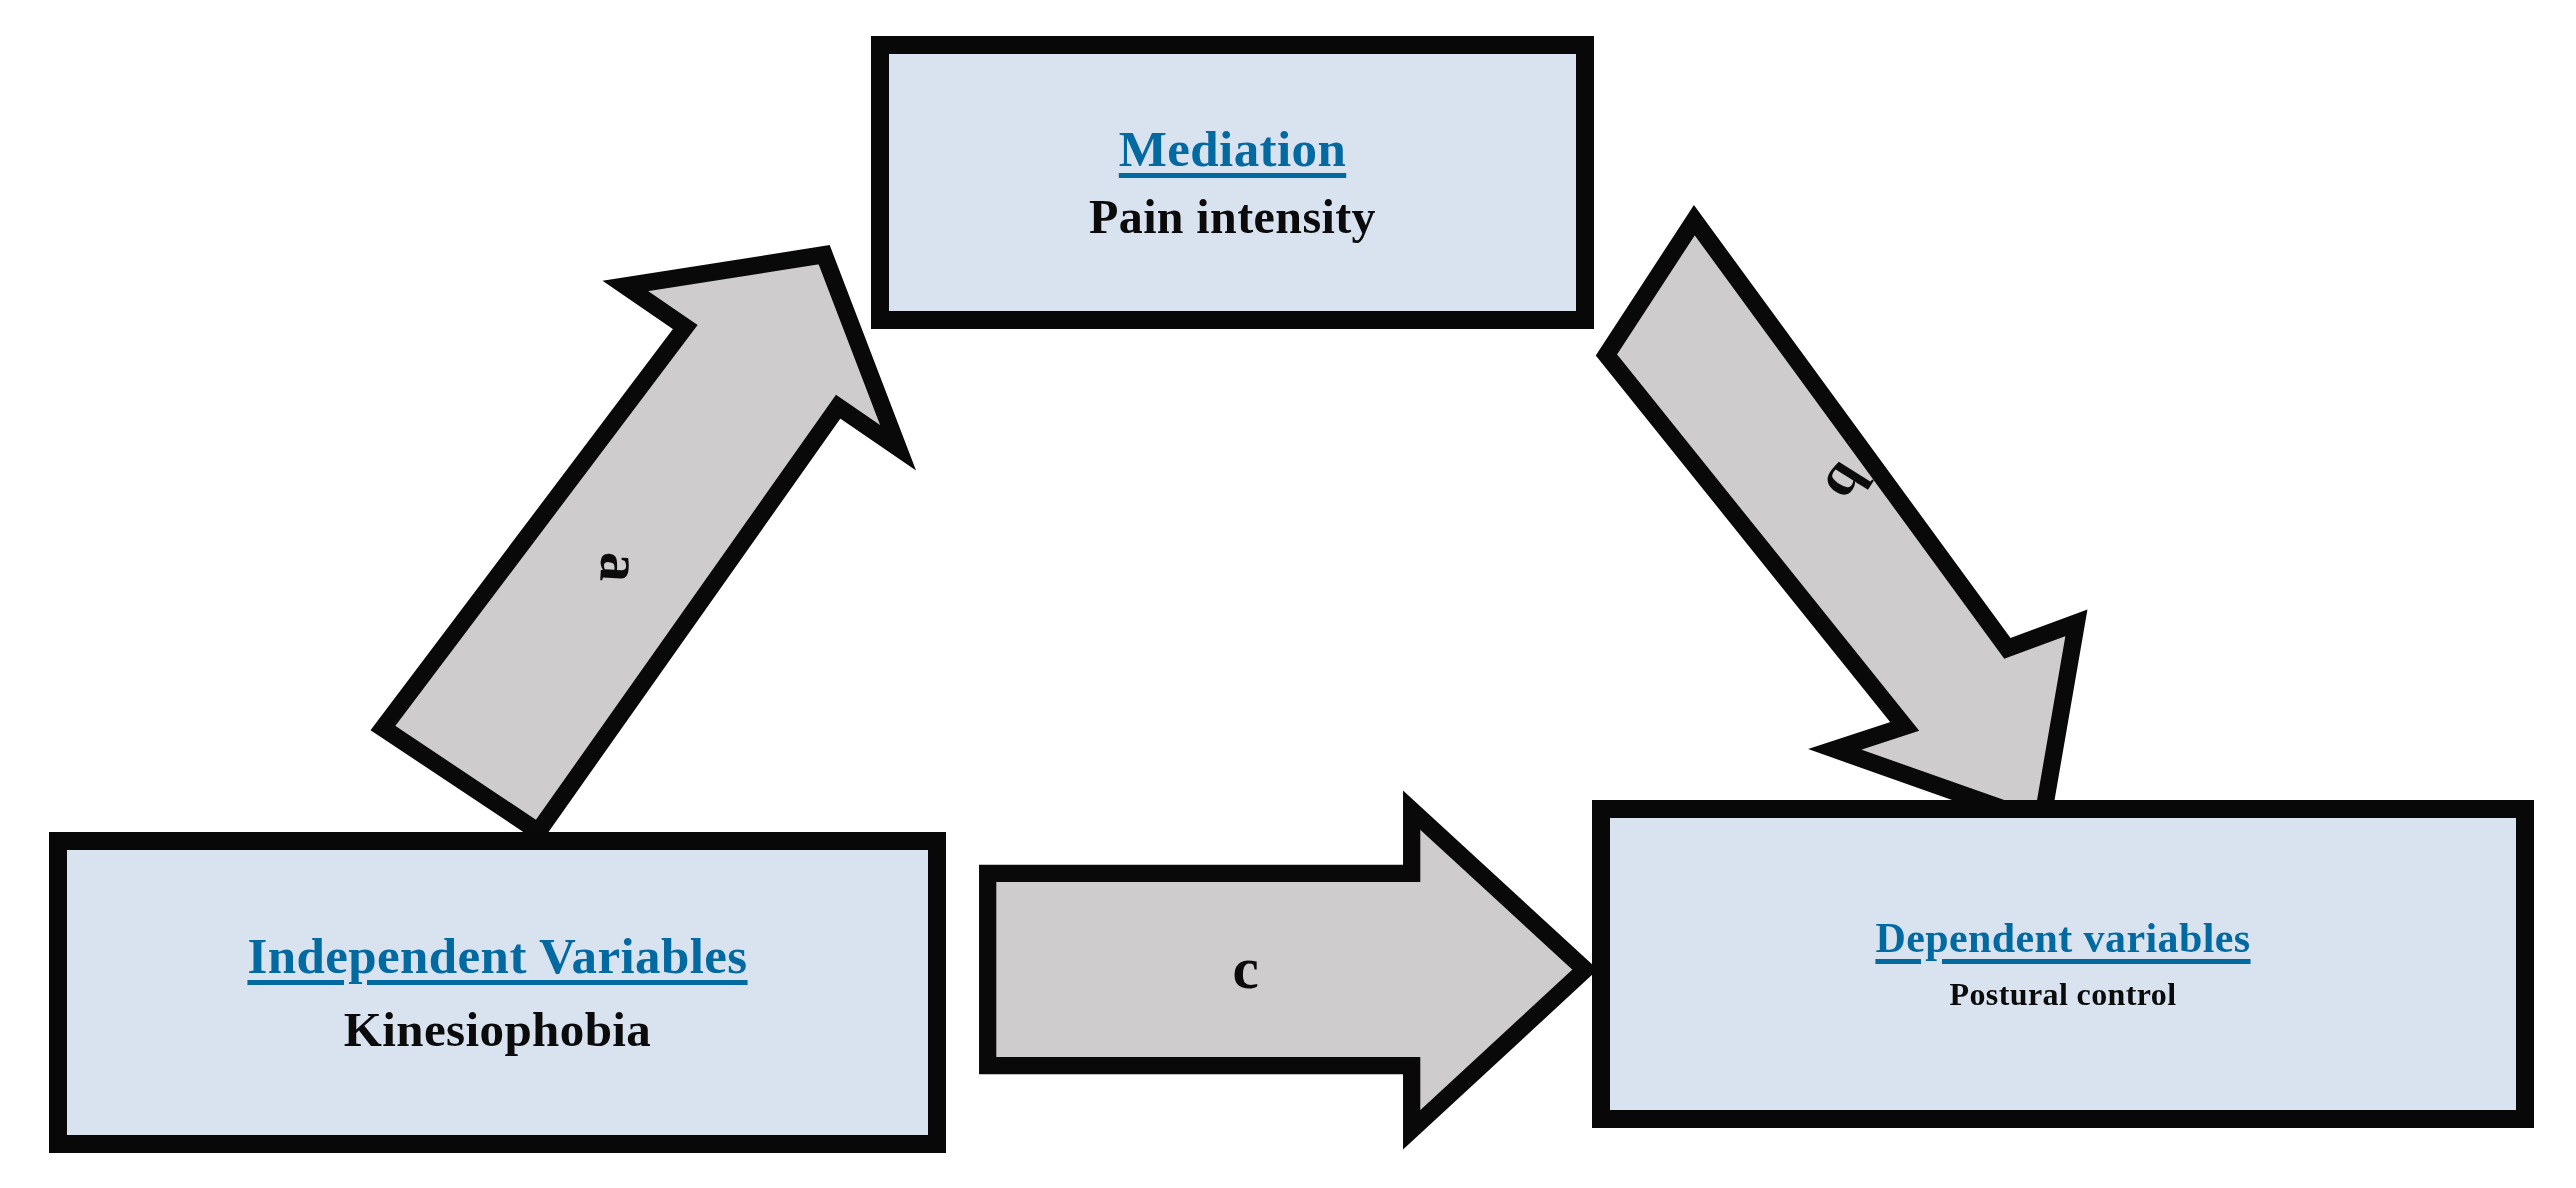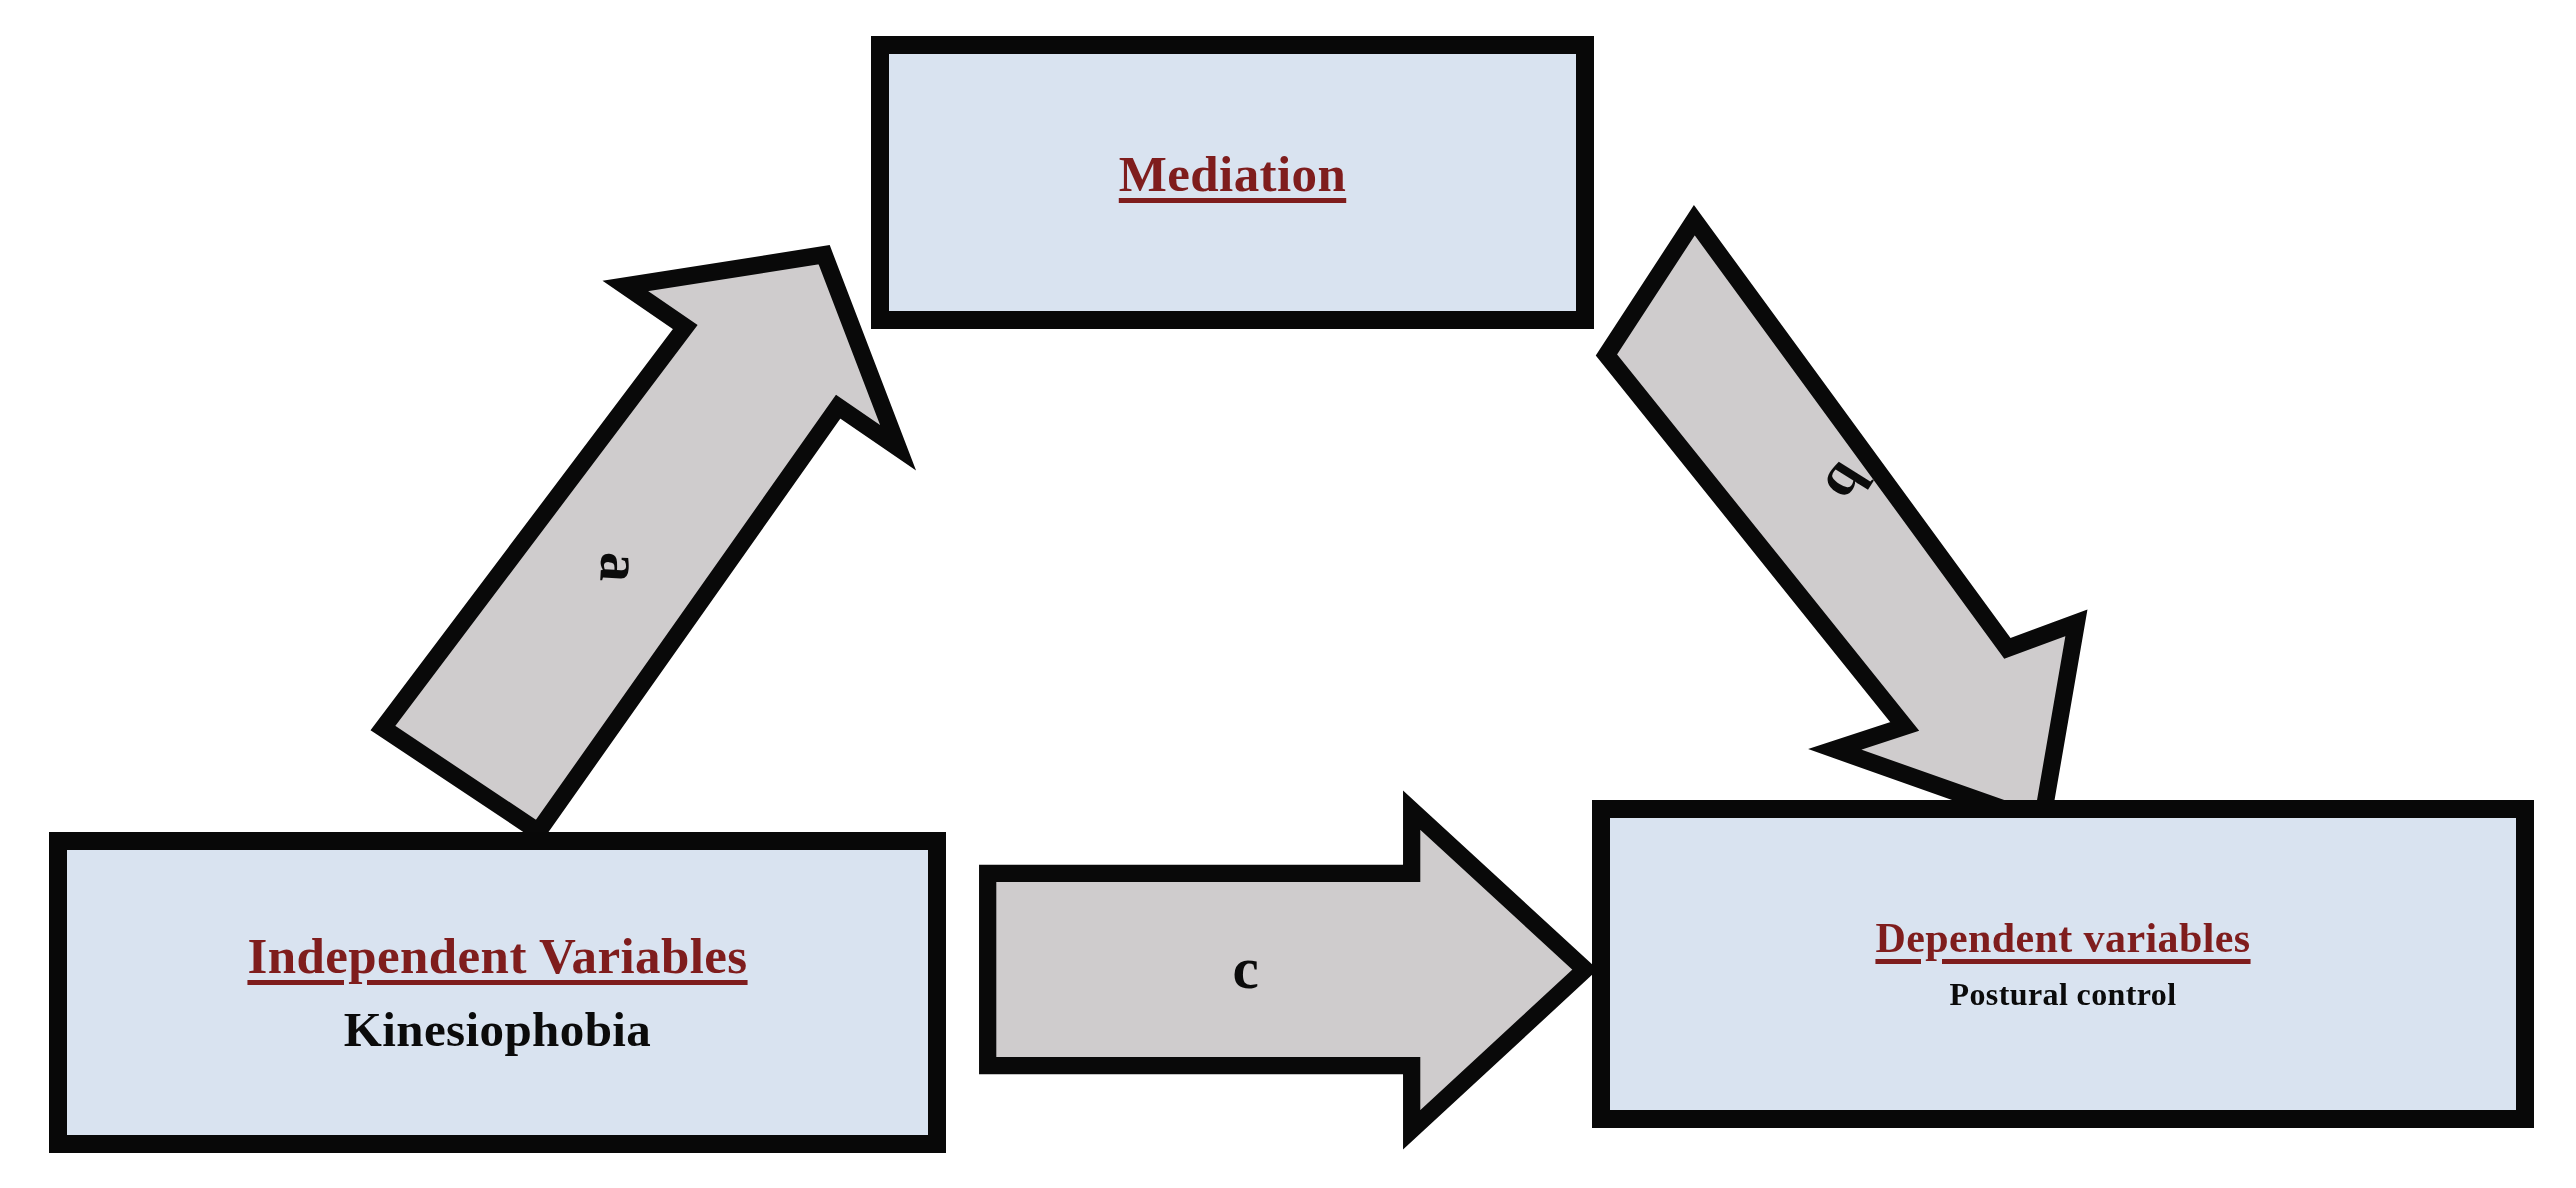--- a/index.html
+++ b/index.html
@@ -20,21 +20,21 @@
     box-sizing: border-box;
     background: #d9e3f0;
     border: 18px solid #080808;
     display: flex;
     flex-direction: column;
     align-items: center;
     justify-content: center;
   }
   .node-title {
     font-weight: bold;
-    color: #7f1d1d;
+    color: #0369a1;
     text-decoration: underline;
     text-underline-offset: 6.6px;
     text-decoration-thickness: 5px;
     letter-spacing: 0.4px;
     line-height: 1.05;
   }
   .node-sub {
     font-weight: bold;
     color: #0b0b0b;
     letter-spacing: 0.4px;
@@ -111,20 +111,21 @@
     </g>
 
     <g>
       <polygon class="arrow-shape" points="1202,1063 1718,1063 1718,986 1929,1180 1718,1375 1718,1297 1202,1297"></polygon>
       <text class="arrow-label" x="1516" y="1186" text-anchor="middle" dominant-baseline="middle">c</text>
     </g>
   </svg>
 
   <div class="node-box" id="box-mediation">
     <div class="node-title">Mediation</div>
+    <div class="node-sub">Pain intensity</div>
   </div>
 
   <div class="node-box" id="box-independent">
     <div class="node-title">Independent Variables</div>
     <div class="node-sub">Kinesiophobia</div>
   </div>
 
   <div class="node-box" id="box-dependent">
     <div class="node-title">Dependent variables</div>
     <div class="node-sub">Postural control</div>

